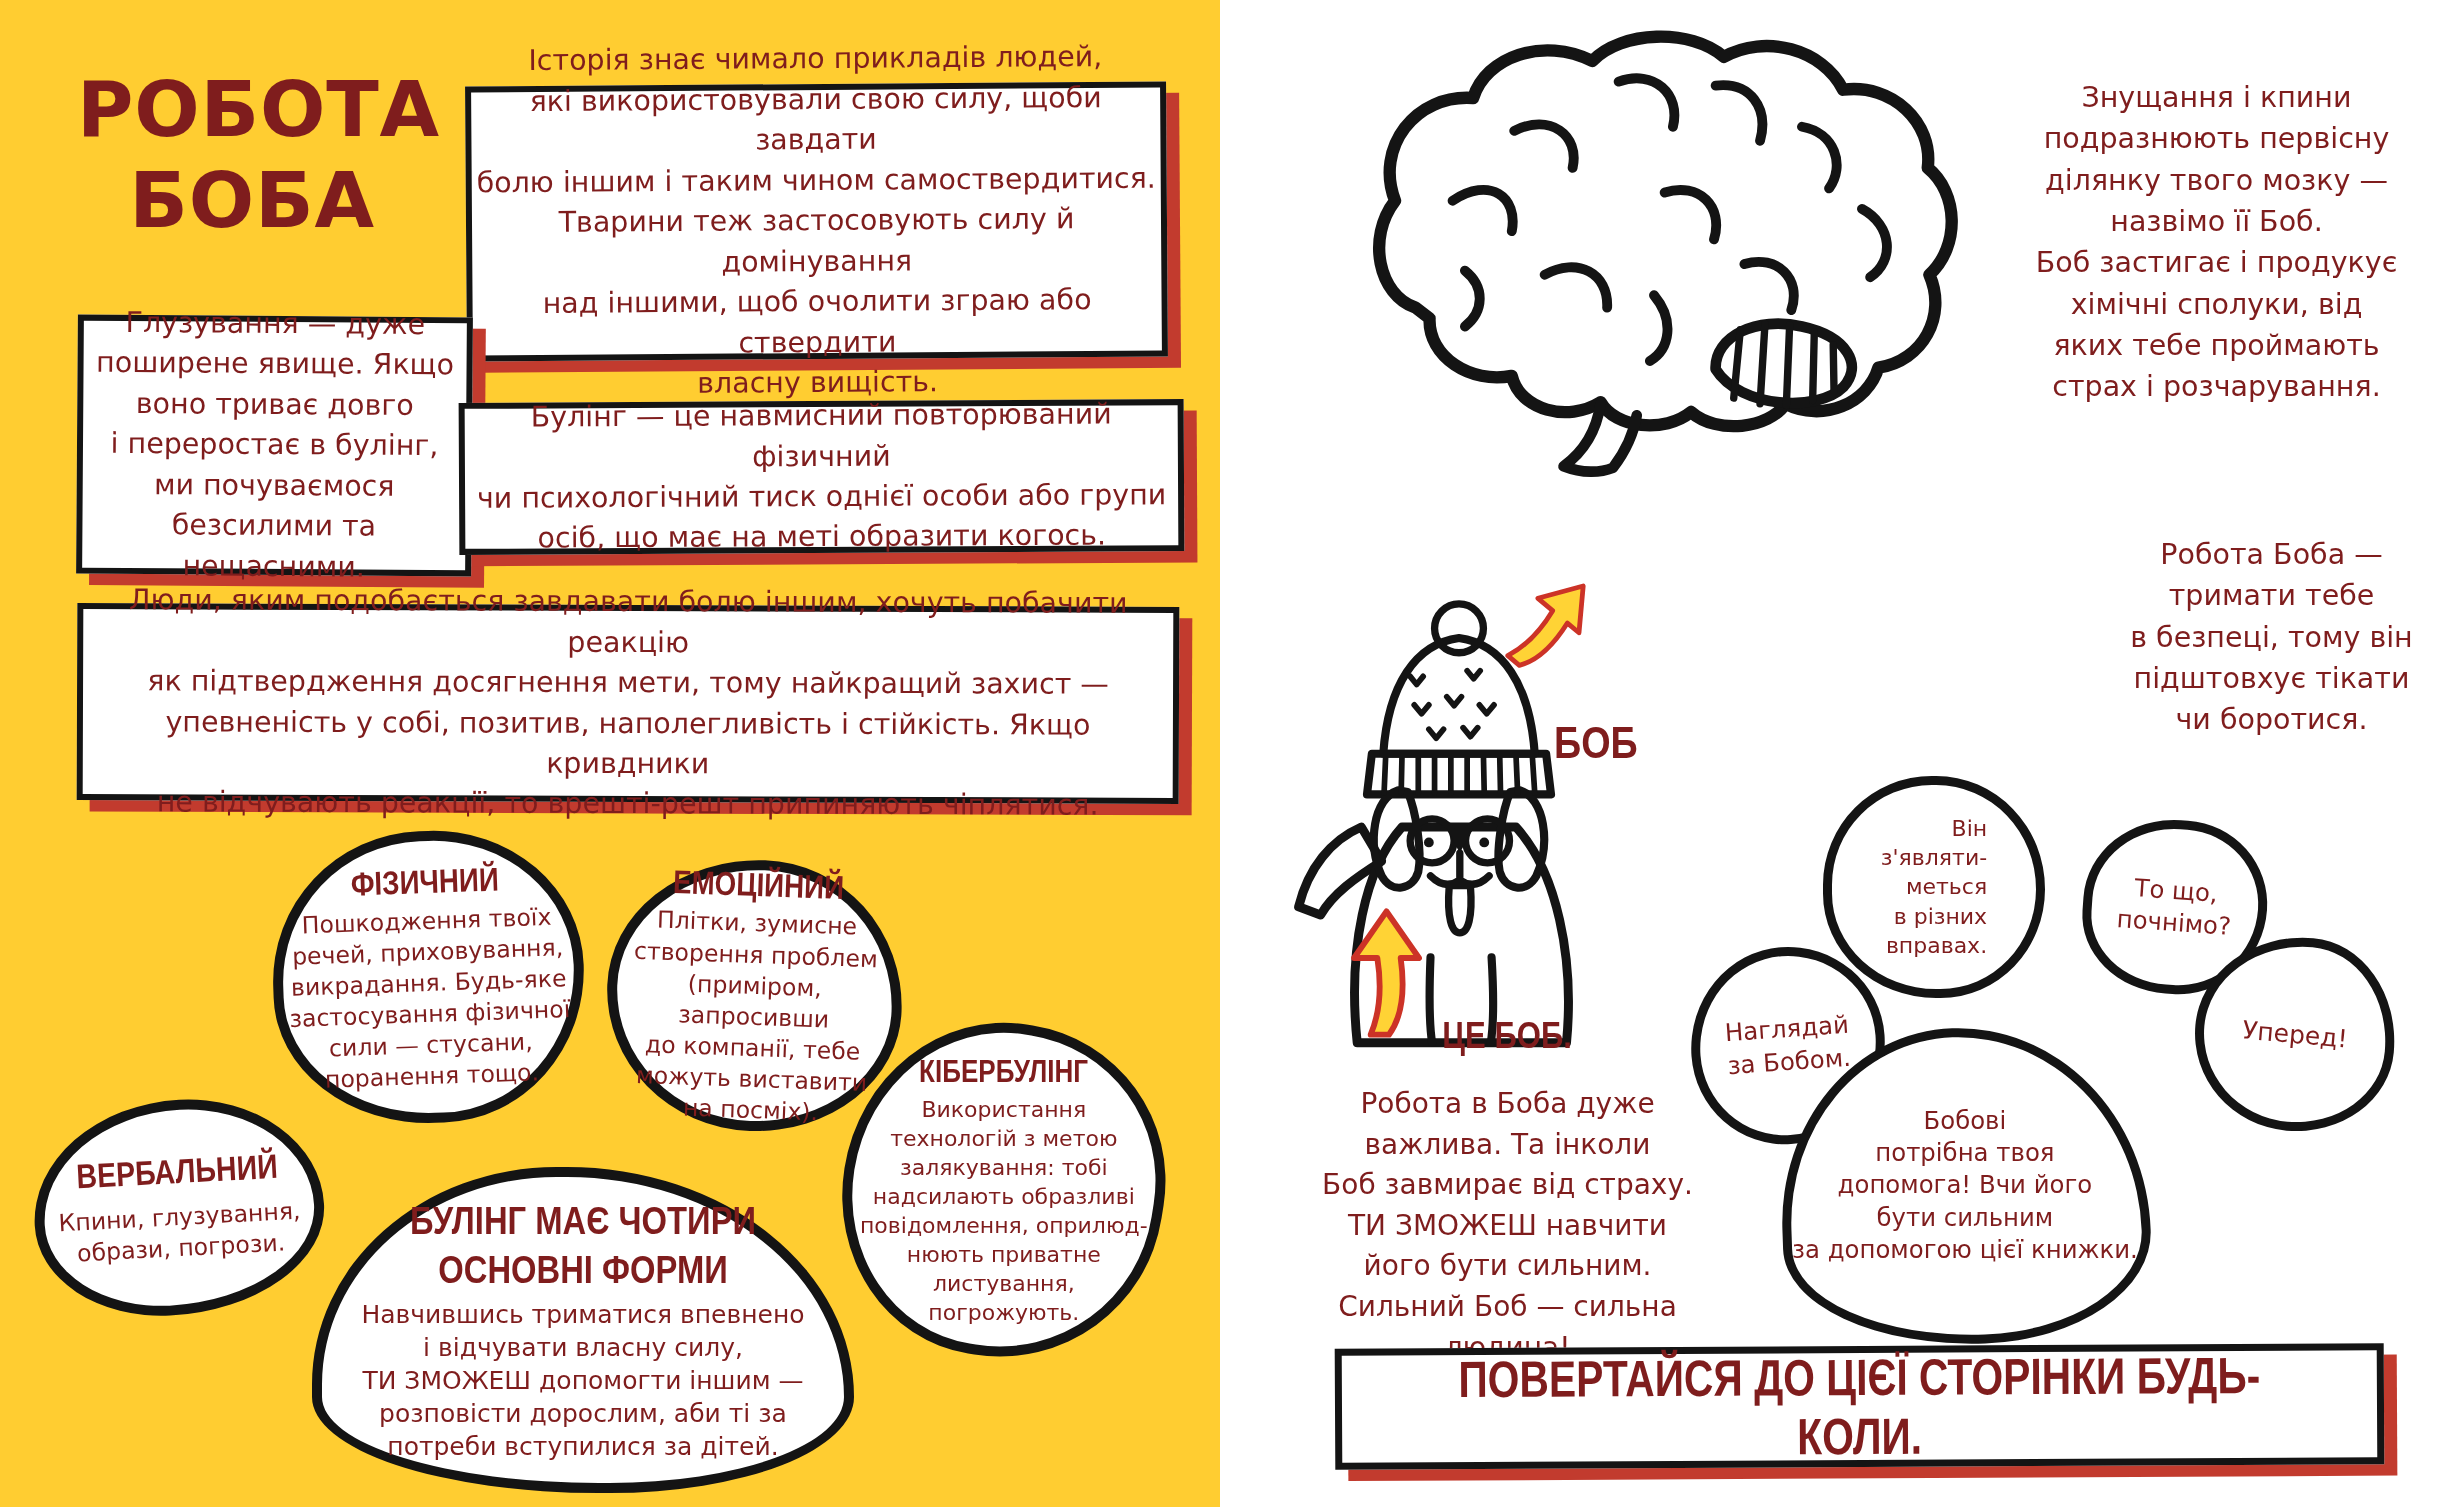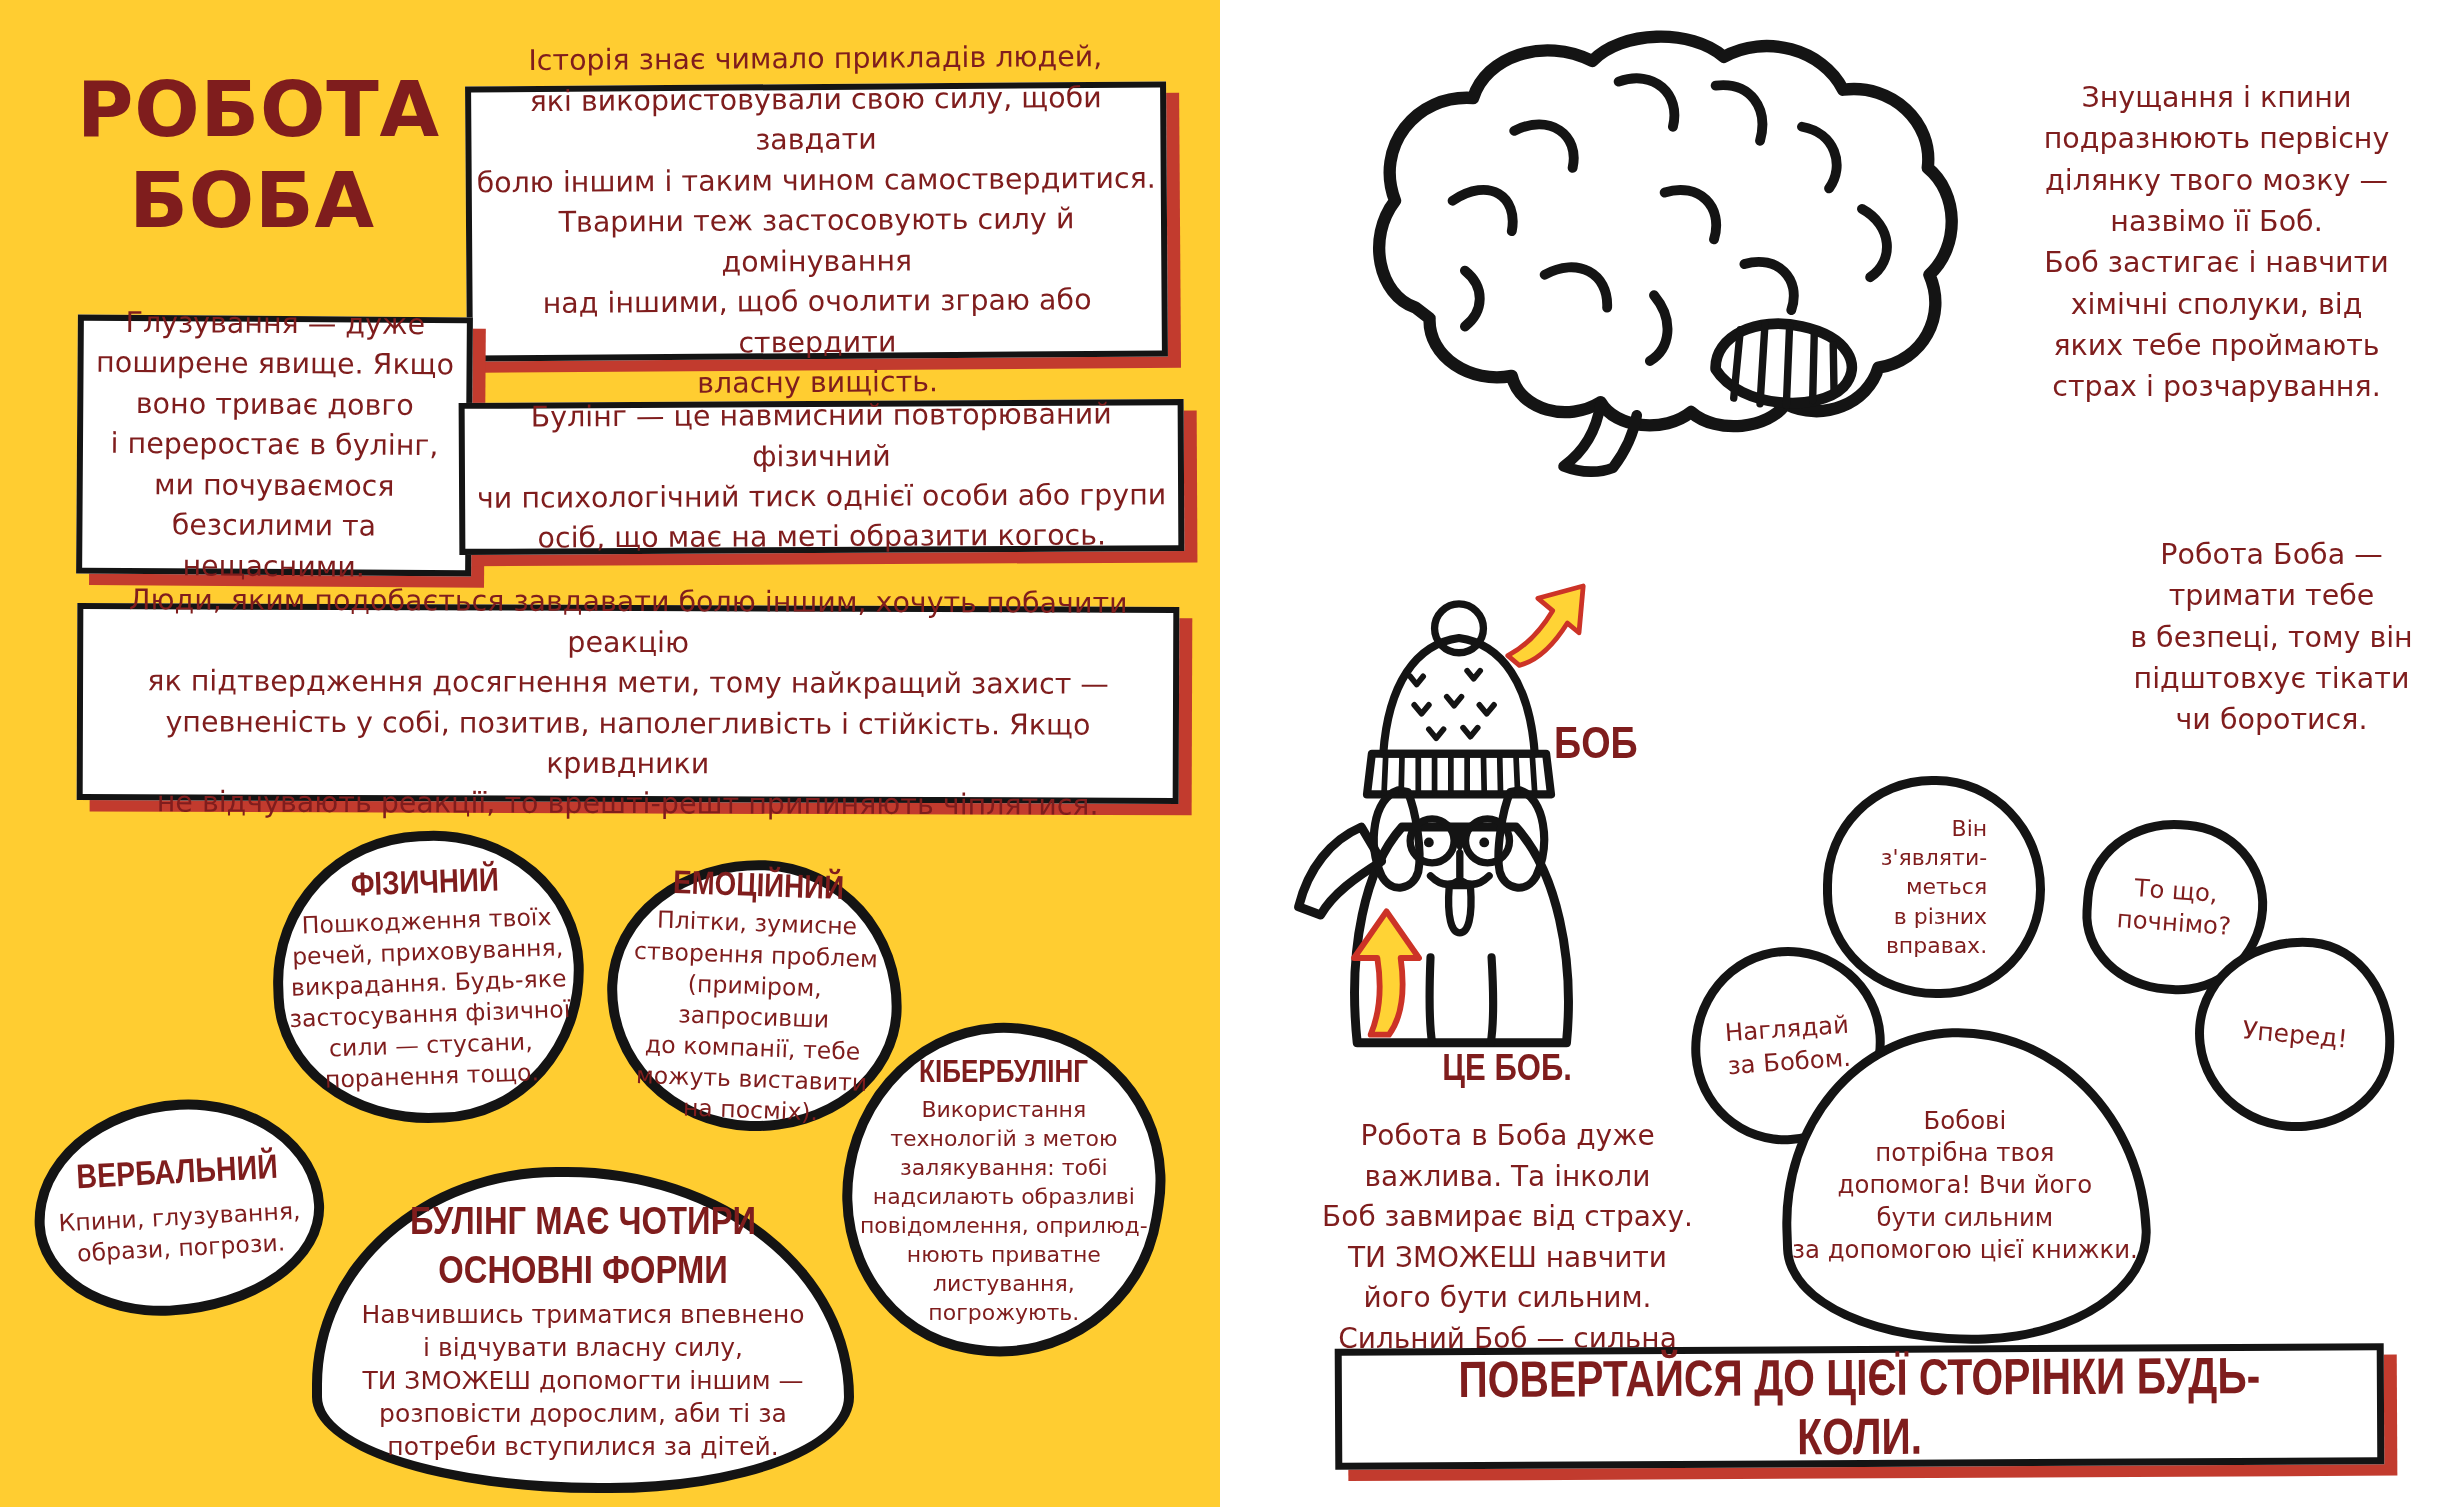--- a/index.html
+++ b/index.html
@@ -168,32 +168,32 @@
     <div class="abs" style="left:129px;top:903px;">
       <svg width="75" height="140" viewBox="0 0 90 160">
         <path d="M45,6 L84,62 L62,62 C68,105 62,135 48,154 L26,154 C36,130 40,100 34,62 L6,62 Z" fill="#FFD335" stroke="#CC3327" stroke-width="7" stroke-linejoin="round"></path>
       </svg>
     </div>
 
     <div class="abs hand pre center" style="left:801px;top:77px;width:391px;font-size:28.5px;">Знущання і кпини
 подразнюють первісну
 ділянку твого мозку —
 назвімо її Боб.
-Боб застигає і навчити
+Боб застигає і продукує
 хімічні сполуки, від
 яких тебе проймають
 страх і розчарування.</div>
 
     <div class="abs hand pre center" style="left:872px;top:534px;width:359px;font-size:28.5px;">Робота Боба —
 тримати тебе
 в безпеці, тому він
 підштовхує тікати
 чи боротися.</div>
 
-    <div class="abs center" style="left:88px;top:1046px;width:399px;">
+    <div class="abs center" style="left:88px;top:1014px;width:399px;">
       <div style="font-size:37px;">
         <span class="cond">ЦЕ БОБ.</span></div>
       <div class="hand pre" style="font-size:28px;margin-top:27px;">Робота в Боба дуже
 важлива. Та інколи
 Боб завмирає від страху.
 ТИ ЗМОЖЕШ навчити
 його бути сильним.
 Сильний Боб — сильна
 людина!</div>
     </div>

